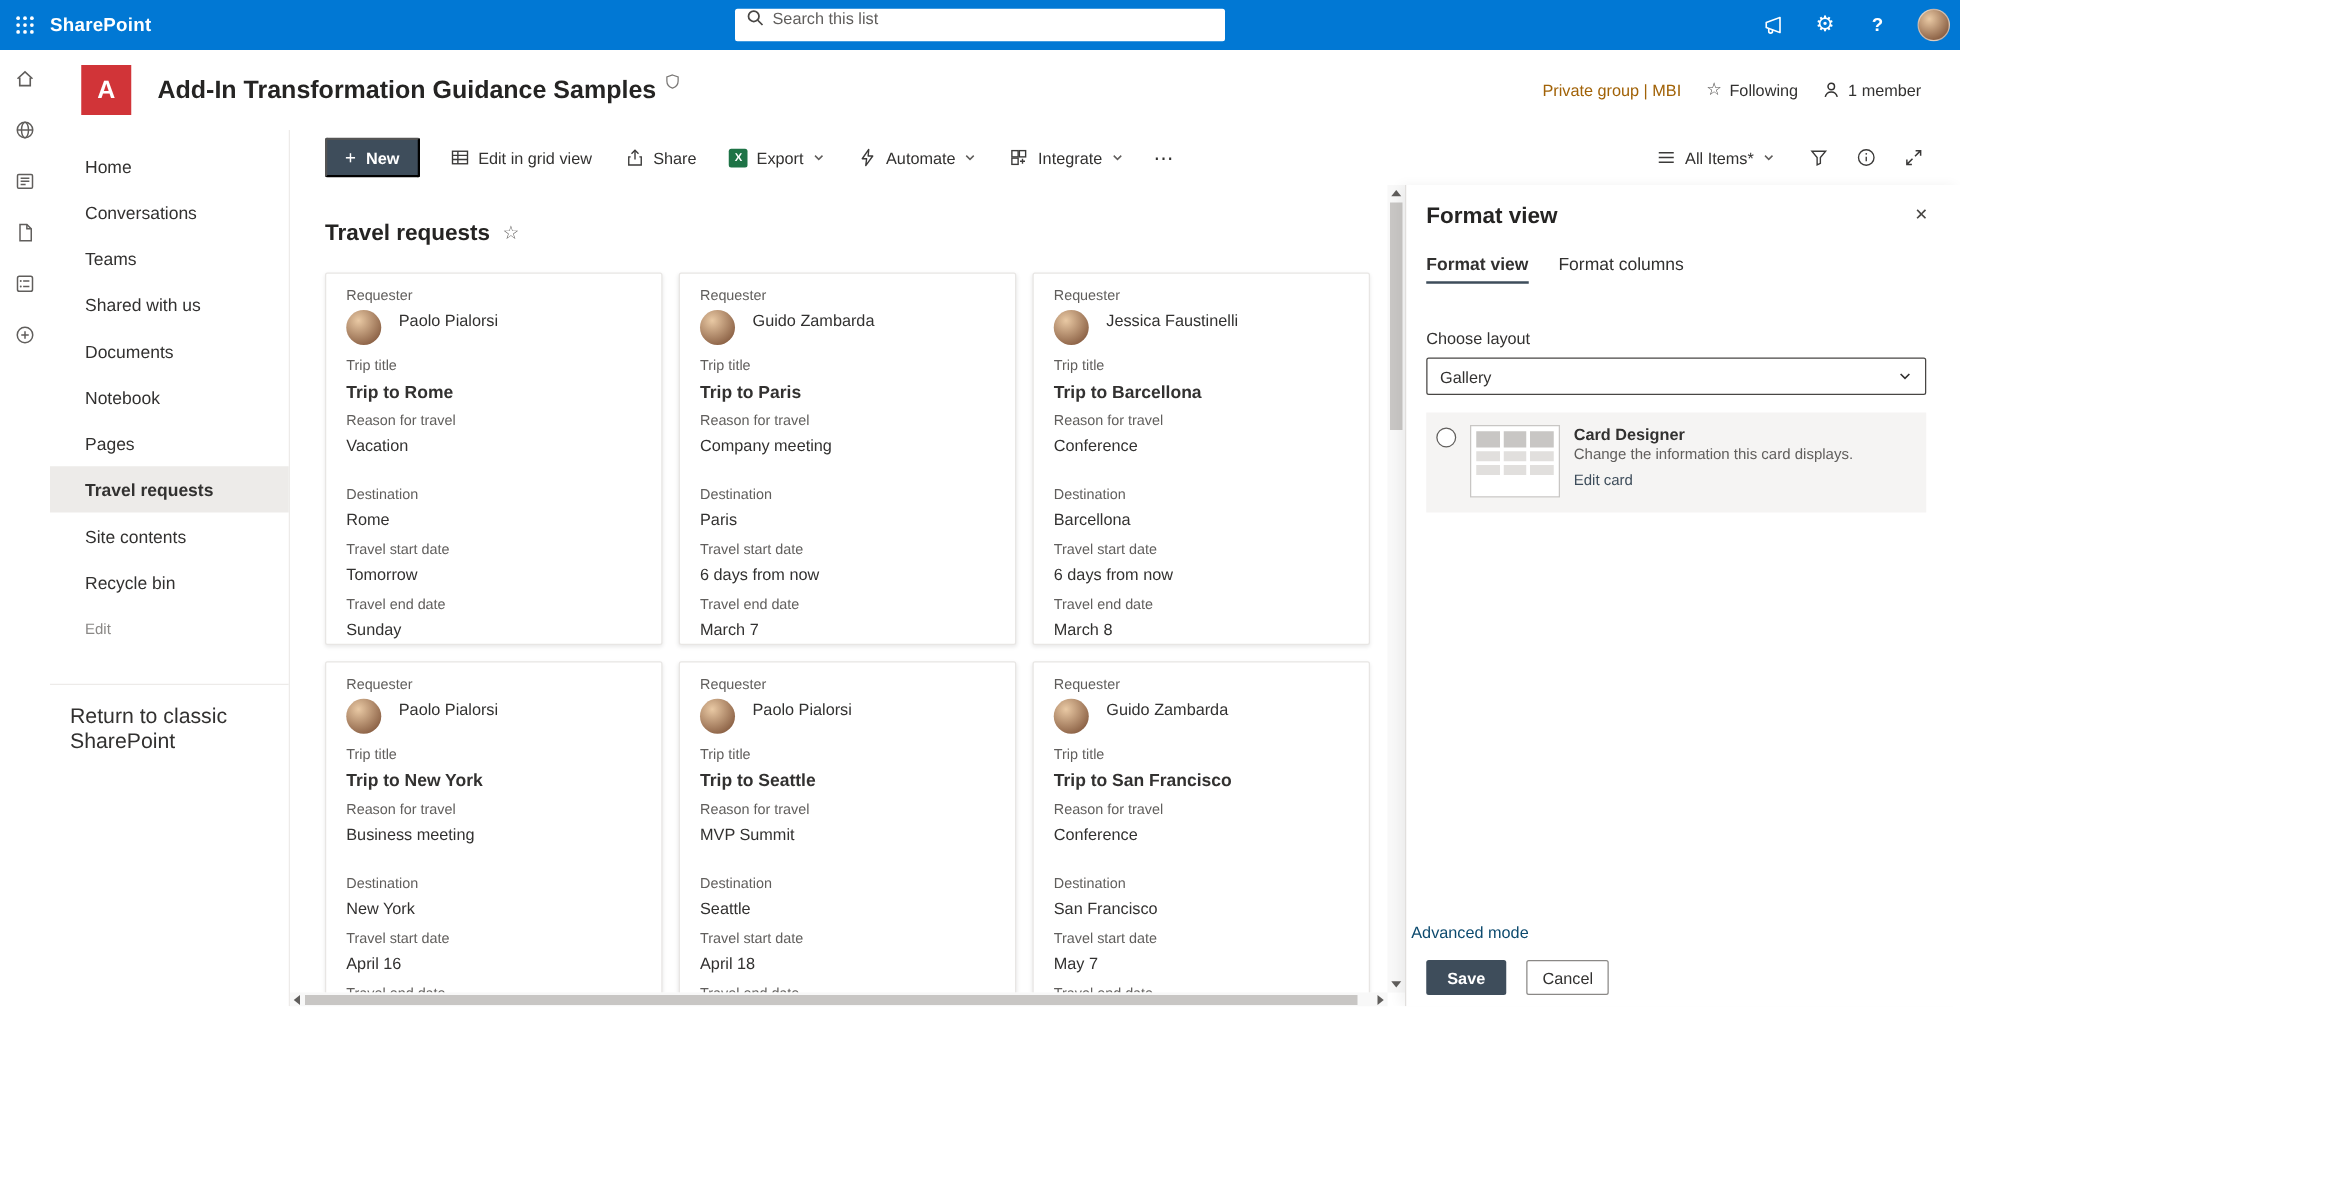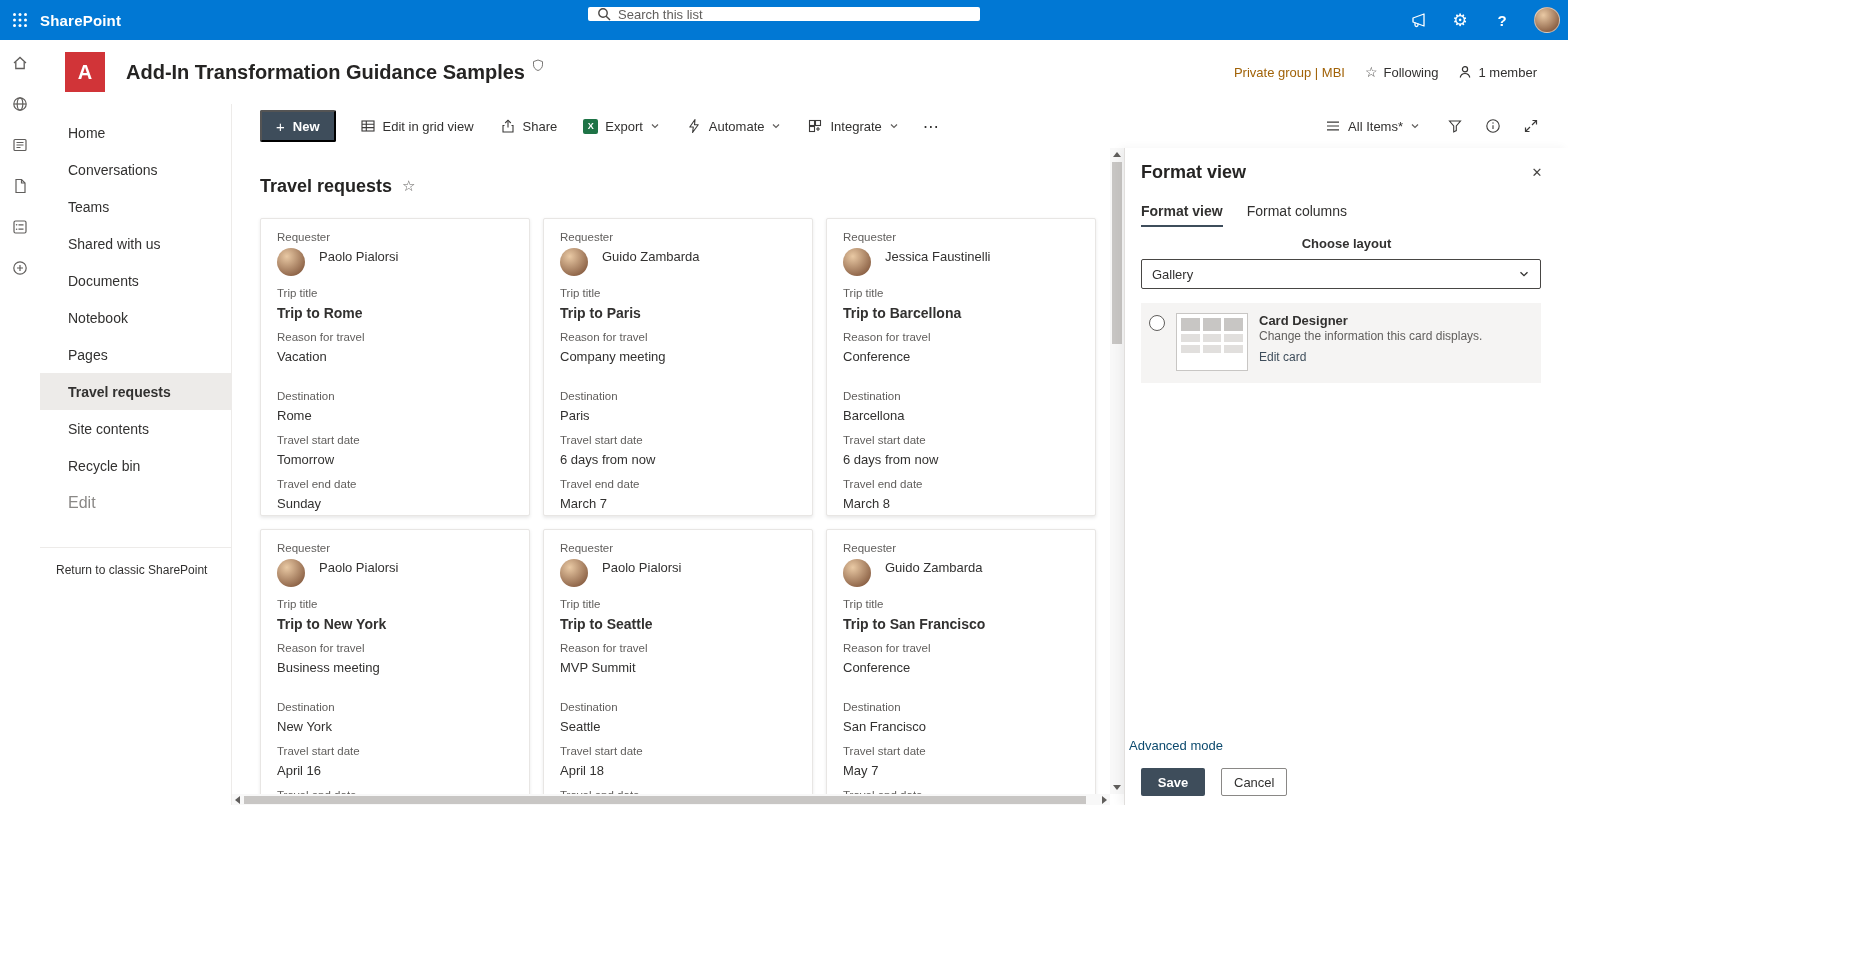--- a/index.html
+++ b/index.html
@@ -13,21 +13,21 @@
     --line2:#e1dfdd;
   }
   *{margin:0;padding:0;box-sizing:border-box;}
   html,body{width:1873px;height:961px;background:#fff;font-family:"Liberation Sans",sans-serif;color:var(--txt);overflow:hidden;}
   .app{position:absolute;left:0;top:0;width:1568px;height:805px;background:#fff;overflow:hidden;}
 
   
   .suitebar{position:absolute;left:0;top:0;width:1568px;height:40px;background:var(--suite);display:flex;align-items:center;color:#fff;}
   .waffle{width:40px;height:40px;display:flex;align-items:center;justify-content:center;cursor:pointer;}
   .brand{font-size:15px;font-weight:700;letter-spacing:.2px;cursor:pointer;}
-  .searchbox{position:absolute;left:50%;top:7px;transform:translateX(-50%);width:392px;height:14px;background:#fff;border-radius:2px;display:flex;align-items:flex-start;padding:0 9px;gap:7px;}
+  .searchbox{position:absolute;left:50%;top:7px;transform:translateX(-50%);width:392px;height:26px;background:#fff;border-radius:2px;display:flex;align-items:flex-start;padding:0 9px;gap:7px;}
   .searchbox input{border:none;outline:none;flex:1;font-size:13px;color:var(--txt);background:transparent;font-family:"Liberation Sans",sans-serif;}
   .searchbox input::placeholder{color:#605e5c;}
   .suite-right{position:absolute;right:8px;top:0;height:40px;display:flex;align-items:center;gap:22px;}
   .suiteicon{display:inline-flex;align-items:center;justify-content:center;width:20px;height:20px;cursor:pointer;}
   .glyph{font-family:"DejaVu Sans",sans-serif;font-size:17px;color:#fff;line-height:1;}
   .helpg{font-family:"Liberation Sans",sans-serif;font-size:15px;font-weight:700;}
   .suite-avatar{width:26px;height:26px;border-radius:50%;background:radial-gradient(circle at 35% 30%,#e9c9a4,#8c6246 75%);border:1px solid rgba(255,255,255,.5);cursor:pointer;}
 
   
   .siteheader{position:absolute;left:40px;top:40px;width:1528px;height:64px;display:flex;align-items:center;background:#fff;}
@@ -40,23 +40,23 @@
   .star{font-family:"DejaVu Sans",sans-serif;font-size:14px;color:#484644;line-height:1;}
 
   
   .rail{position:absolute;left:0;top:40px;width:40px;height:765px;background:#fff;display:flex;flex-direction:column;align-items:center;padding-top:14px;gap:23px;}
   .railbtn{width:18px;height:18px;display:flex;align-items:center;justify-content:center;cursor:pointer;}
 
   
   .sidenav{position:absolute;left:40px;top:104px;width:192px;height:701px;border-right:1px solid var(--line);padding-top:10px;font-size:14px;background:#fff;}
   .navitem{height:37px;display:flex;align-items:center;padding-left:28px;cursor:pointer;color:var(--txt);}
   .navitem.selected{background:var(--line);font-weight:700;}
-  .navitem.muted{color:#8a8886;font-size:16px;}
+  .navitem.muted{color:#8a8886;font-size:12px;}
   .navdivider{border-top:1px solid var(--line);margin-top:26px;}
-  .classiclink{margin-top:15px;padding-left:16px;font-size:12px;color:#323130;cursor:pointer;}
+  .classiclink{margin-top:15px;padding-left:16px;font-size:17px;color:#323130;cursor:pointer;}
 
   
   .cmdbar{position:absolute;left:232px;top:104px;width:1336px;height:44px;display:flex;align-items:center;padding:0 24px 0 28px;background:#fff;}
   .cmd-left{display:flex;align-items:center;gap:6px;}
   .cmdbtn{display:flex;align-items:center;gap:7px;font-size:13px;color:var(--txt);padding:0 10px;height:32px;border-radius:2px;cursor:pointer;white-space:nowrap;}
   .newbtn{background:var(--theme);color:#fff;font-weight:600;padding:0 14px;gap:8px;margin-right:8px;}
   .plus{font-size:15px;font-weight:400;line-height:1;}
   .xicon{width:15px;height:15px;background:var(--green);border-radius:2px;display:inline-flex;align-items:center;justify-content:center;}
   .xicon::after{content:"X";color:#fff;font-size:9px;font-weight:700;}
   .more{font-family:"DejaVu Sans",sans-serif;font-size:16px;color:var(--txt);padding:0 8px;cursor:pointer;}
@@ -90,21 +90,21 @@
   .tri-right{right:3px;top:2px;border-top:4px solid transparent;border-bottom:4px solid transparent;border-left:5px solid #605e5c;}
 
   
   .panel{position:absolute;left:1124px;top:148px;width:444px;height:657px;background:#fff;border-left:1px solid var(--line2);box-shadow:-4px 0 9px rgba(0,0,0,.05);padding:14px 16px;}
   .panel-title{font-size:18px;font-weight:700;color:#252423;}
   .panel-close{position:absolute;right:22px;top:15px;width:18px;height:18px;display:flex;align-items:center;justify-content:center;font-family:"DejaVu Sans",sans-serif;font-size:13px;color:#484644;cursor:pointer;}
   .tabs{display:flex;gap:24px;margin-top:20px;font-size:14px;}
   .tab{padding-bottom:8px;cursor:pointer;position:relative;color:var(--txt);}
   .tab.selected{font-weight:700;}
   .tab.selected::after{content:"";position:absolute;left:0;right:0;bottom:0;height:2px;background:var(--theme);}
-  .chooselabel{margin-top:9px;font-size:13px;font-weight:700;text-align:center;}
+  .chooselabel{margin-top:36px;font-size:13px;font-weight:400;}
   .dropdown{margin-top:8px;width:400px;height:30px;border:1px solid #484644;border-radius:2px;display:flex;align-items:center;justify-content:space-between;padding:0 10px;font-size:13px;cursor:pointer;background:#fff;}
   .optioncard{margin-top:14px;width:400px;background:#f5f4f3;padding:10px 10px 12px 8px;display:flex;gap:11px;}
   .radio{width:16px;height:16px;border:1px solid #605e5c;border-radius:50%;background:#fff;margin-top:2px;flex:none;cursor:pointer;}
   .thumb{width:72px;height:58px;background:#fff;border:1px solid #c8c6c4;display:flex;gap:3px;padding:4px;flex:none;}
   .tcol{flex:1;display:flex;flex-direction:column;gap:3px;}
   .tcol i{display:block;background:#e1dfdd;height:8px;}
   .tcol i:first-child{height:13px;background:#c8c6c4;}
   .opt-name{font-size:13px;font-weight:700;}
   .opt-desc{font-size:12px;color:var(--txt2);margin-top:1px;}
   .opt-link{font-size:12px;color:var(--theme);margin-top:7px;cursor:pointer;}

